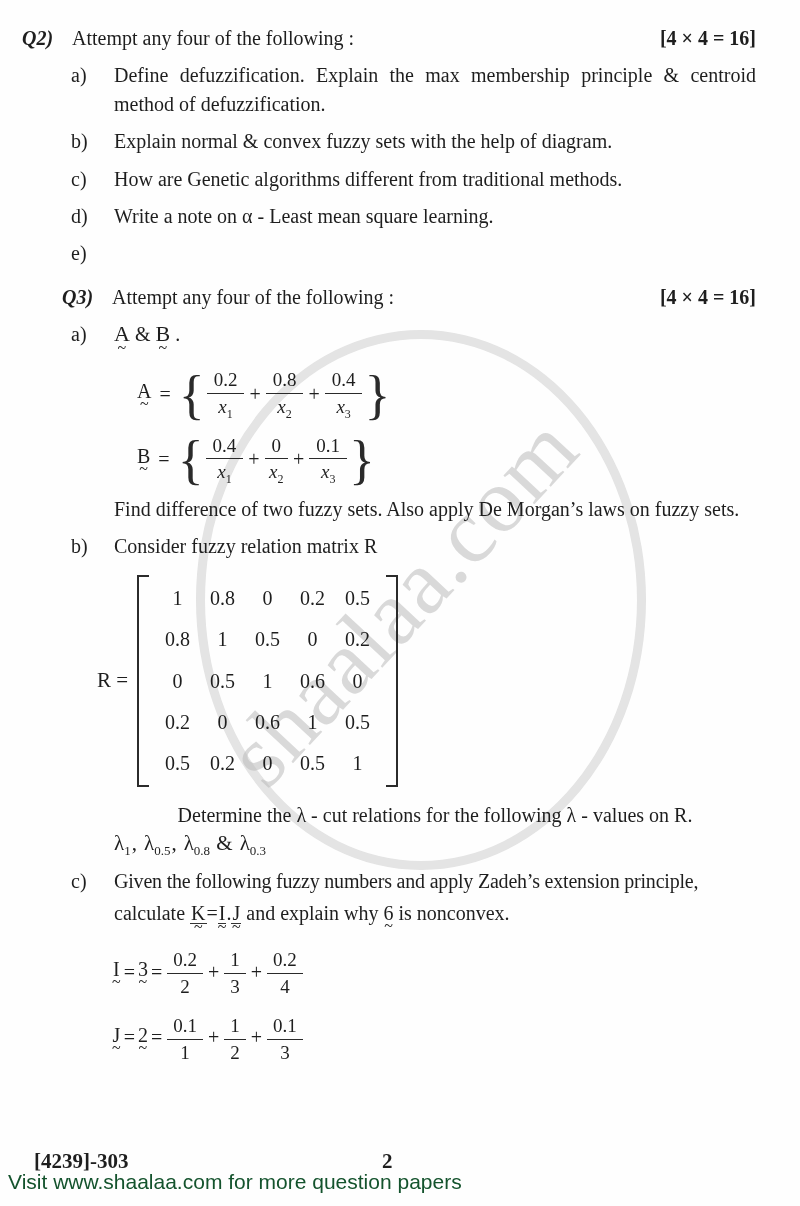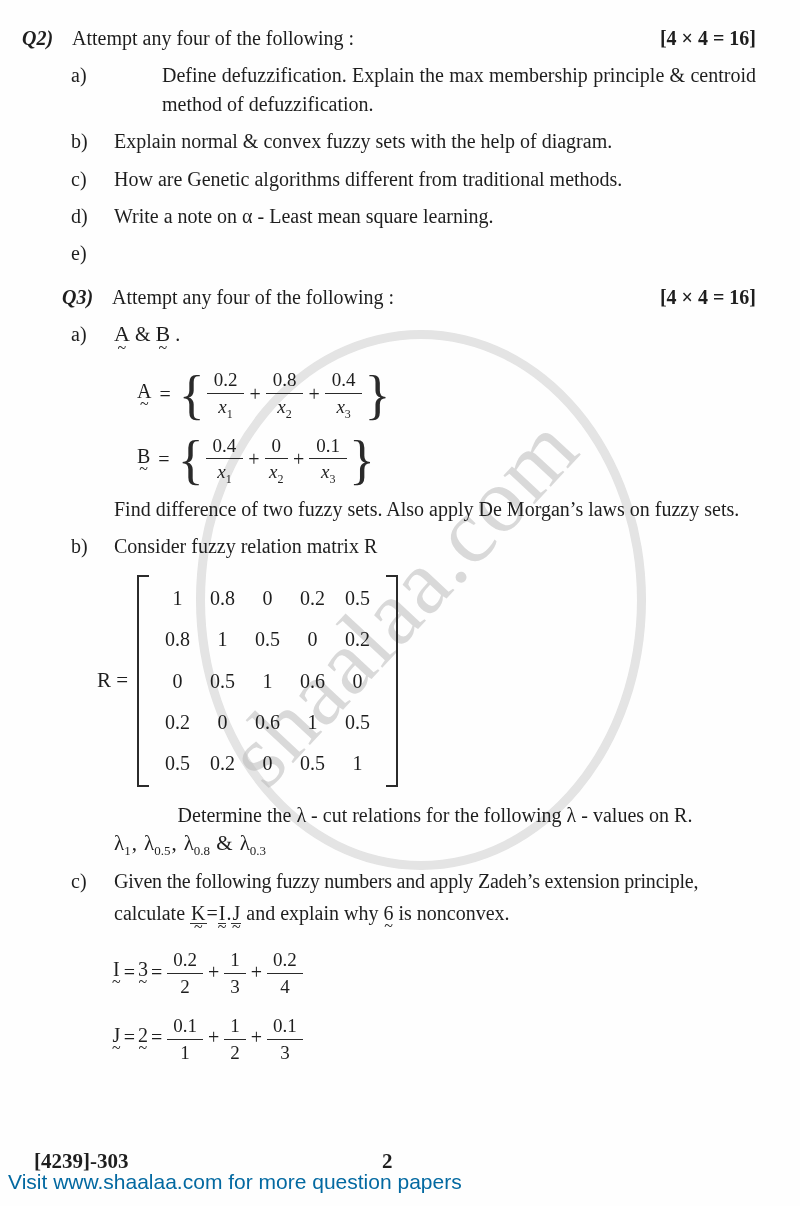--- a/index.html
+++ b/index.html
@@ -20,21 +20,21 @@
   
   .content { position:relative; z-index:2; padding:24px 44px 0 22px; font-size:20px; line-height:1.42; }
   .qhead { display:flex; align-items:baseline; }
   .qnum  { width:50px; font-weight:700; font-style:italic; flex-shrink:0; }
   .qtext { flex:1; }
   .qmarks{ font-weight:700; }
   .q3head{ margin-top:15px;margin-left:40px; }
   .item  { display:flex; margin-top:9px; }
   .ilet  { width:43px; margin-left:49px; flex-shrink:0; }
   .ibody { flex:1; }
-  .just  { text-align:justify;margin-left:48px; }
+  .just  { text-align:justify; }
   .nowrap{ white-space:nowrap; letter-spacing:-0.2px; }
   .para-indent { margin-left:92px; width:633px; }
 
   
   .fz { display:inline-flex; flex-direction:column; align-items:center; }
   .fz .ch { line-height:1; }
   .fz .tl { font-size:16px; line-height:8px; height:9px; margin-top:-1px; }
   .fz.big .ch { font-size:22px; }
   .fz.u .ch { border-bottom:1.2px solid #333; padding:0 1px; }
 
@@ -64,21 +64,21 @@
   .lam sub { font-size:13px; }
   .lsep { margin:0 7px 0 1px; }
 
   .cline { margin-left:92px; margin-top:4px; }
   .eqformula { margin-left:90px; margin-top:16px; }
   .eqformula .frac .num, .eqformula .frac .den { padding-left:6px; padding-right:6px; }
 
   
   .footer-code { position:absolute; left:34px;  top:1149px; font-weight:700; font-size:21px; z-index:2; }
   .footer-page { position:absolute; left:382px; top:1149px; font-weight:700; font-size:21px; z-index:2; }
-  .visit { position:absolute; left:8px; top:1170px; font-family:"Liberation Sans", sans-serif; font-size:21px; color:#0369a1; z-index:2; }
+  .visit { position:absolute; left:8px; top:1170px; font-family:"Liberation Sans", sans-serif; font-size:21px; color:#14532d; z-index:2; }
 </style>
 </head>
 <body>
 
 <div class="page">
 
   <div class="watermark-ring"></div>
   <div class="watermark-text">shaalaa.com</div>
 
   <div class="content">

